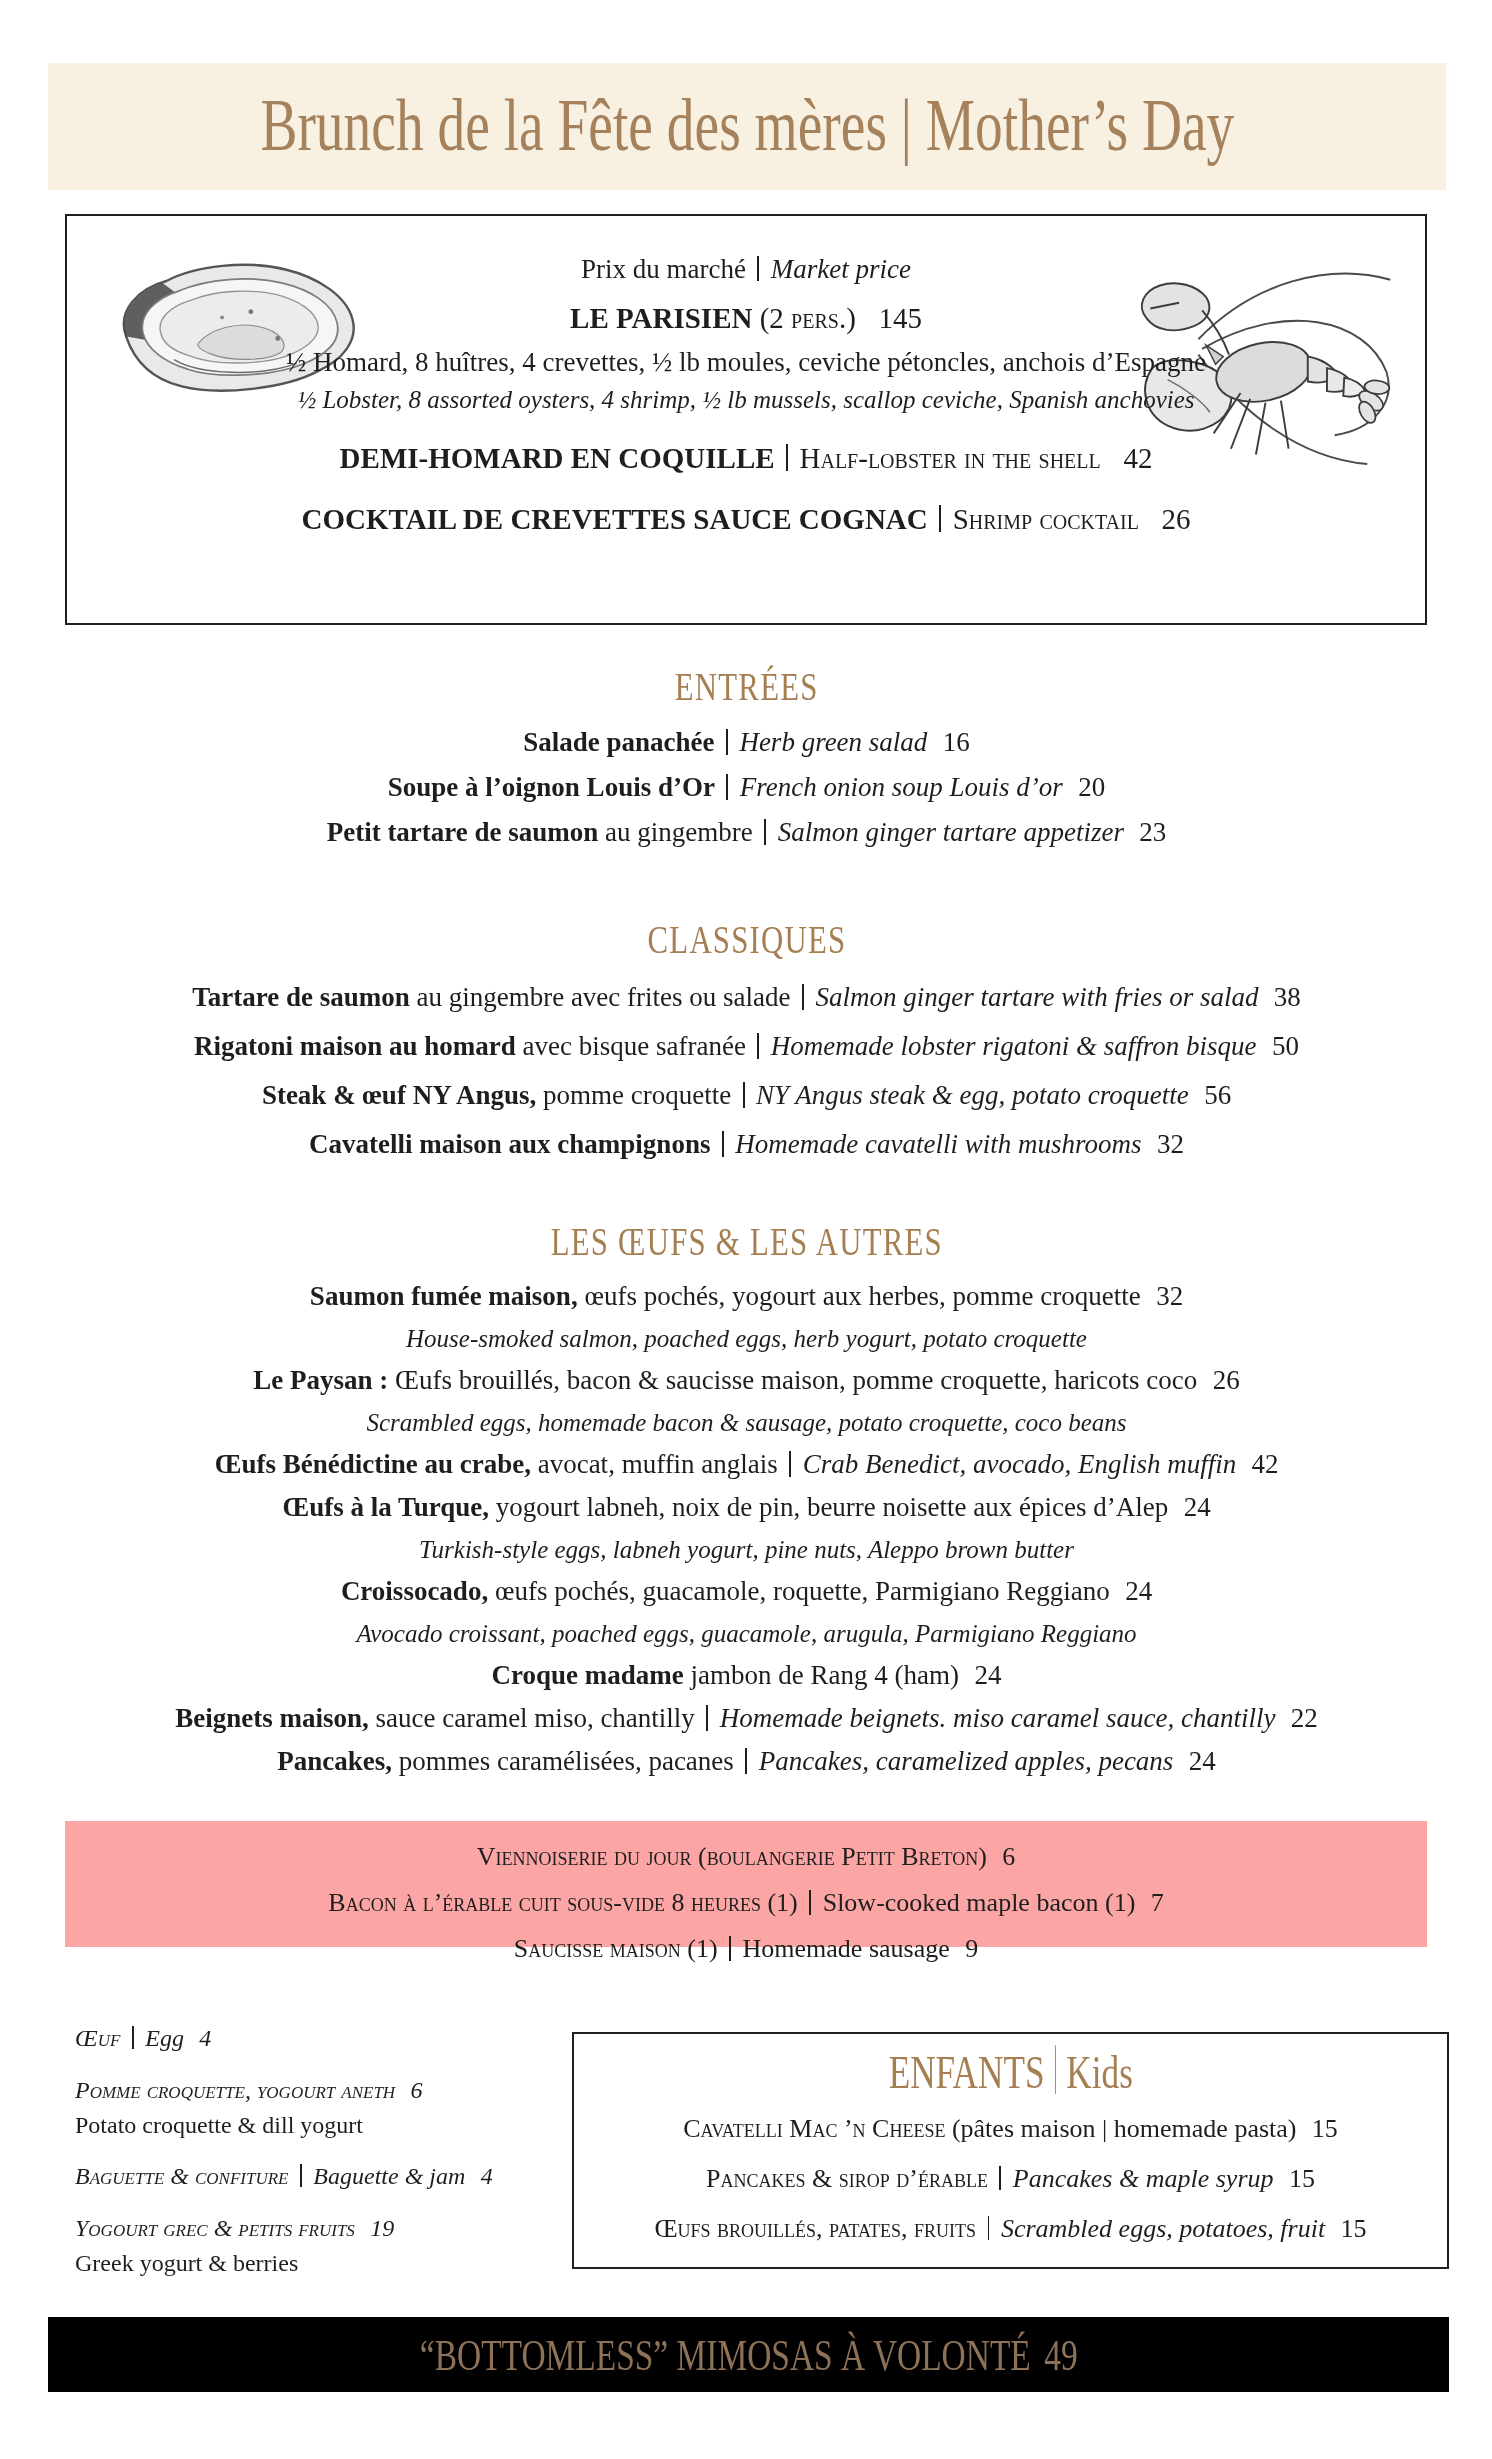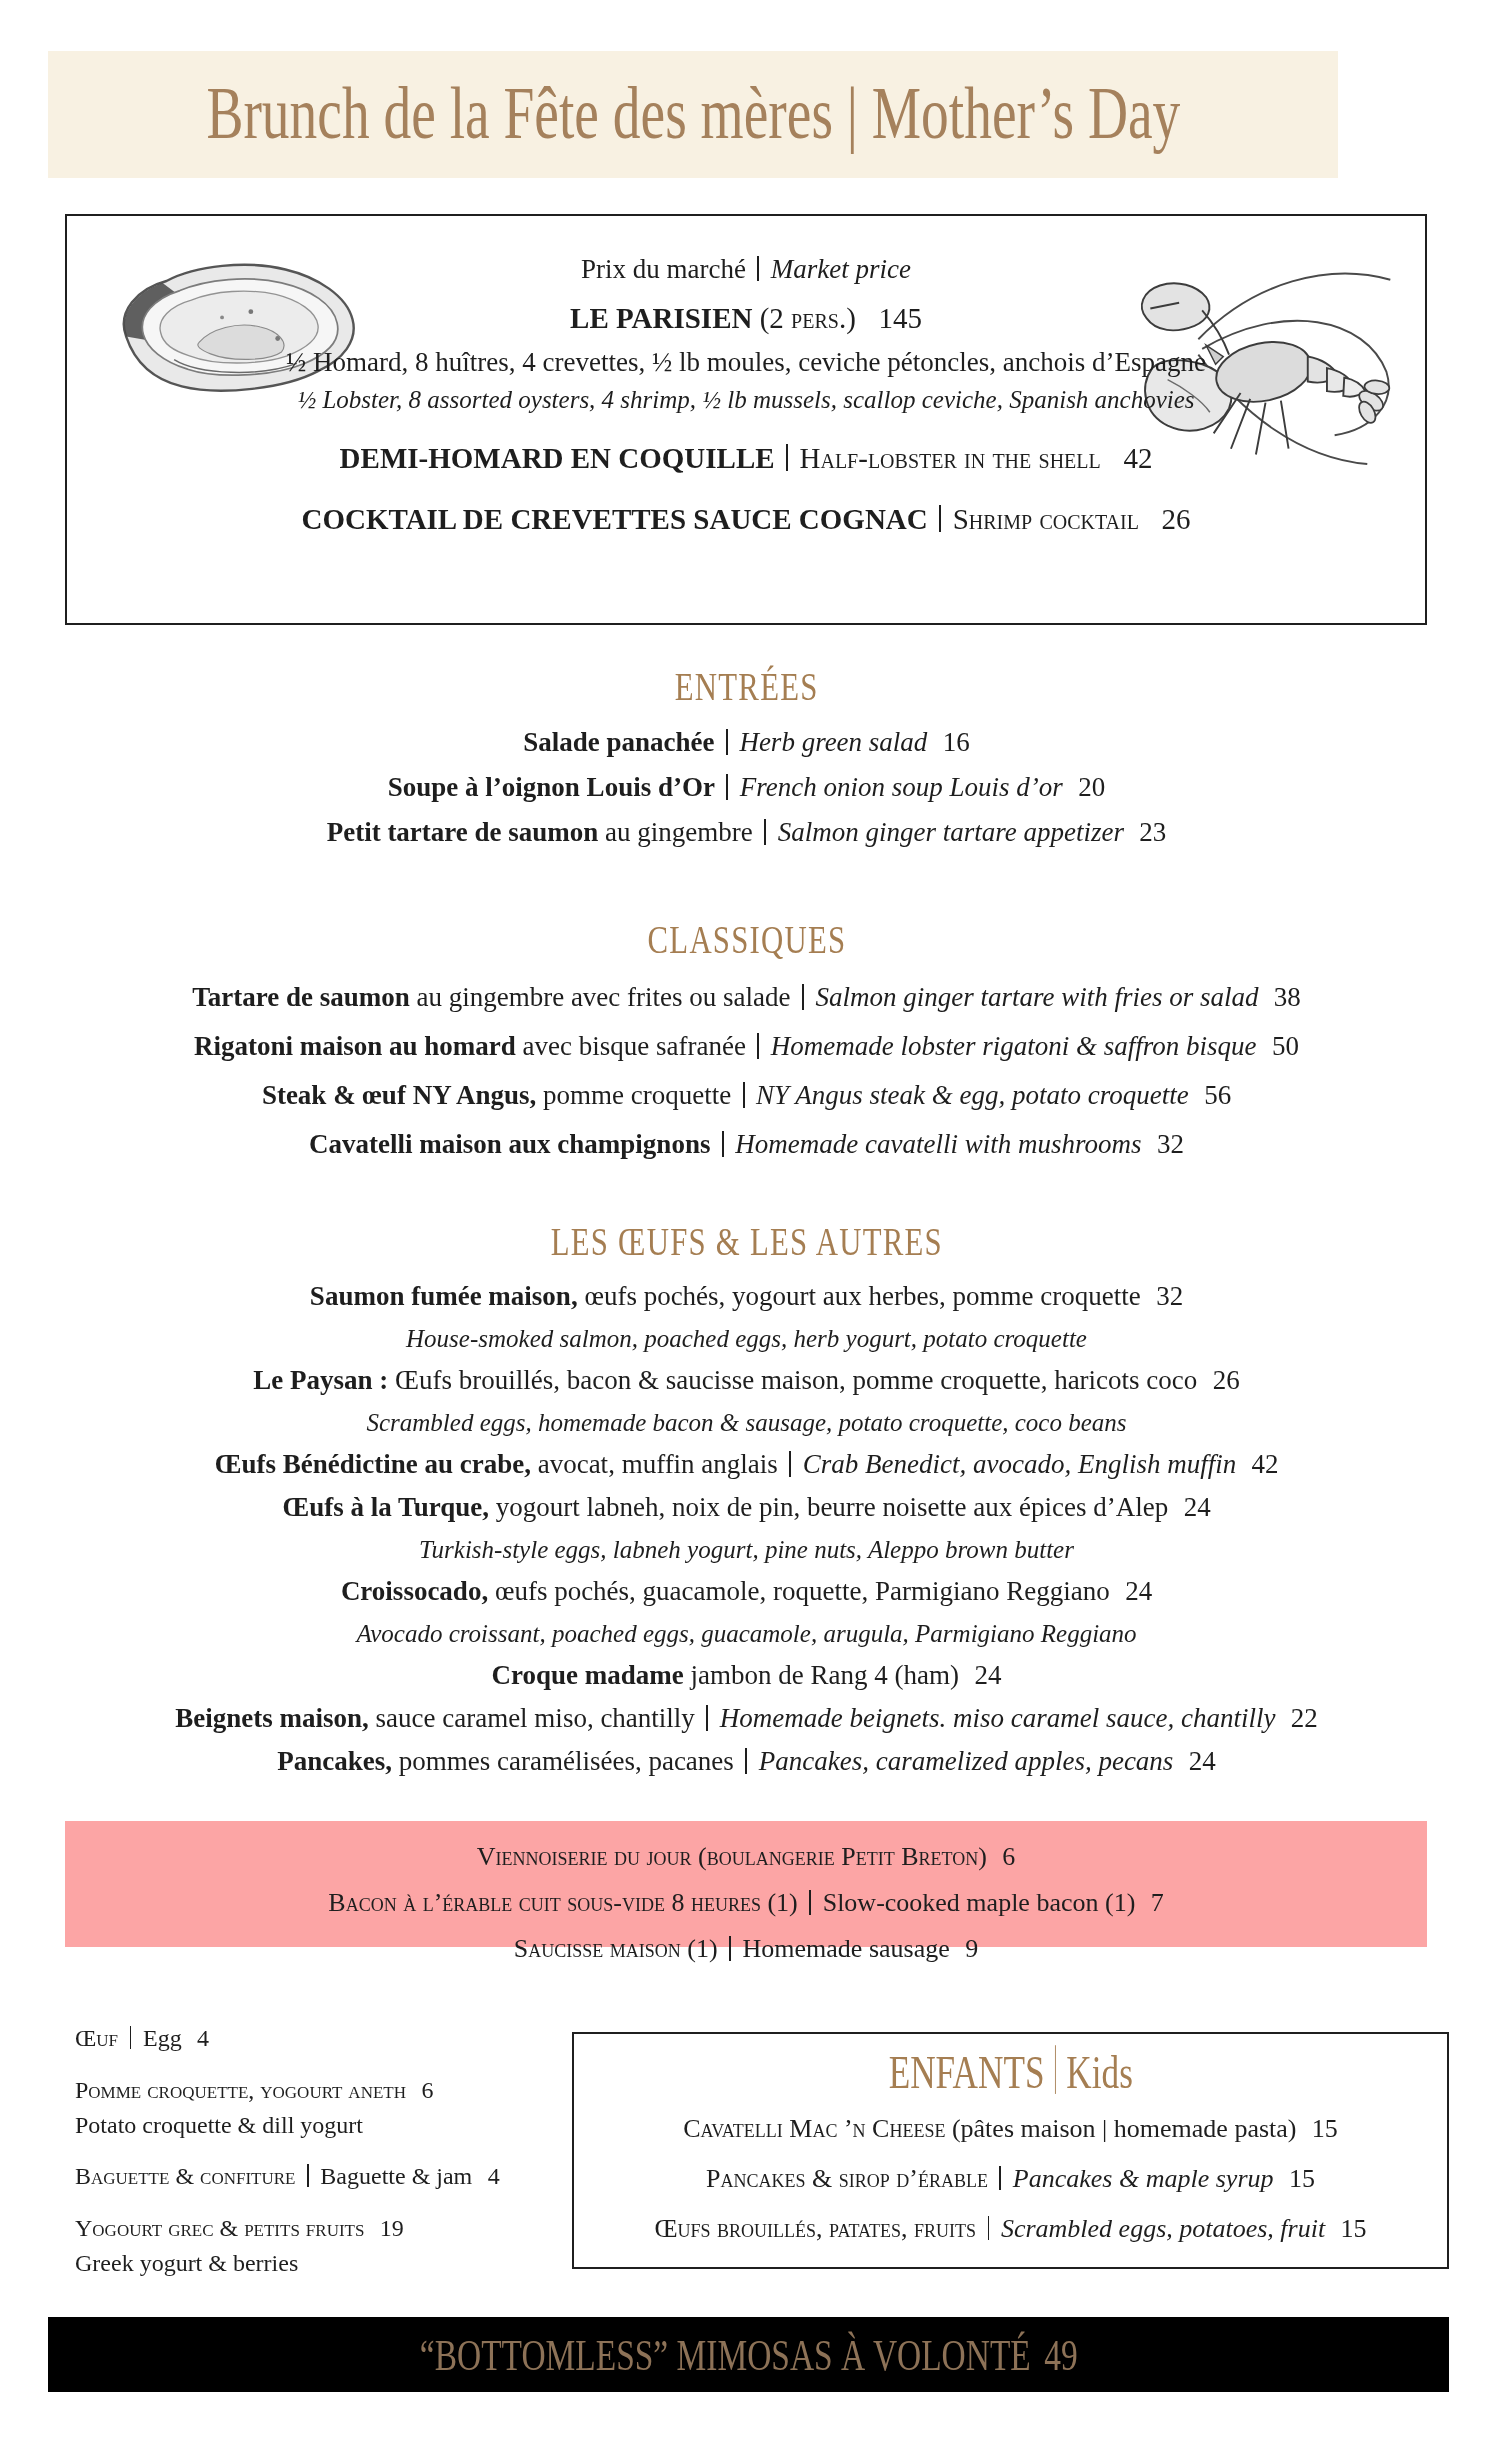--- a/index.html
+++ b/index.html
@@ -7,21 +7,21 @@
   .page {
     position:relative; width:1493px; height:2459px; margin:0 auto;
     background:#ffffff; color:#1e1e1e;
     font-family:"Liberation Serif","DejaVu Serif",serif;
     overflow:hidden;
   }
   .cond { display:inline-block; transform:scale(0.88,1.16); transform-origin:center; white-space:nowrap; }
 
   
   .title-band {
-    position:absolute; left:48px; top:51px; width:1290px; height:127px;
+    position:absolute; left:48px; top:63px; width:1398px; height:127px;
     background:#f8f1e2; display:flex; align-items:center; justify-content:center;
   }
   .title-band h1 { margin:0; font-weight:normal; font-size:63px; color:#a5815c; }
 
   
   .sea-box { position:absolute; left:65px; top:214px; width:1362px; height:411px; border:2.9px solid #1f1f1f; }
   .sea-heading-wrap { position:absolute; top:-27px; left:50%; transform:translateX(-50%); background:#ffffff; padding:0 31px; }
   .sea-heading { font-size:38px; color:#a57e52; letter-spacing:1.9px; }
   .sea-content { position:relative; z-index:1; text-align:center; padding-top:33px; }
   .sea-content .r1 { font-size:30px; line-height:44px; }
@@ -57,21 +57,21 @@
 
   
   .extras {
     position:absolute; left:65px; top:1821px; width:1362px; height:126px;
     background:#fca5a5; text-align:center; padding-top:13.4px;
   }
   .extras .row { font-size:26px; line-height:46px; }
 
   
   .sides { position:absolute; left:75px; top:2020px; width:500px; text-align:left; font-size:24px; }
-  .sides .row { line-height:37px; }
+  .sides .row { line-height:37px;font-style:italic; }
   .sides .sub { line-height:33px; }
   .sides .gap { margin-top:15.4px; }
 
   
   .kids-box { position:absolute; left:572px; top:2032px; width:877px; height:237px; border:2.9px solid #1f1f1f; text-align:center; }
   .kids-heading { margin-top:15.4px; font-size:40px; color:#a57e52; }
   .kids-items { margin-top:7.7px; }
   .kids-items .row { font-size:26px; line-height:50px; }
 
   

